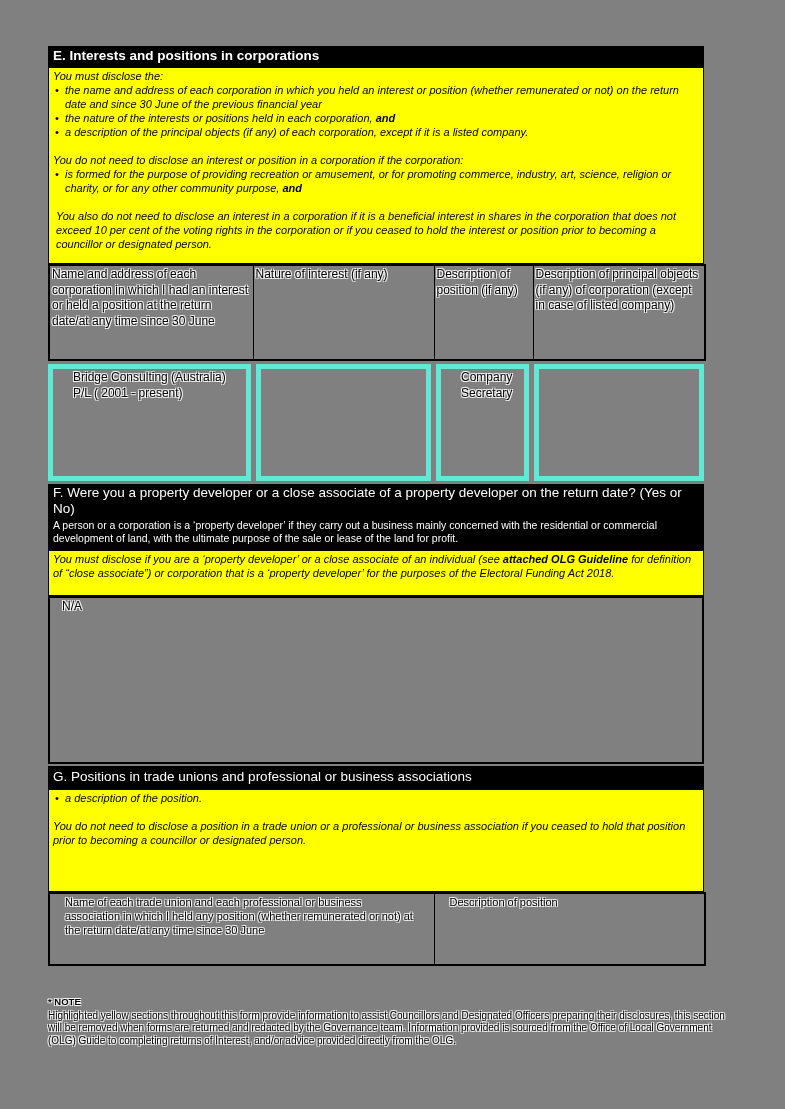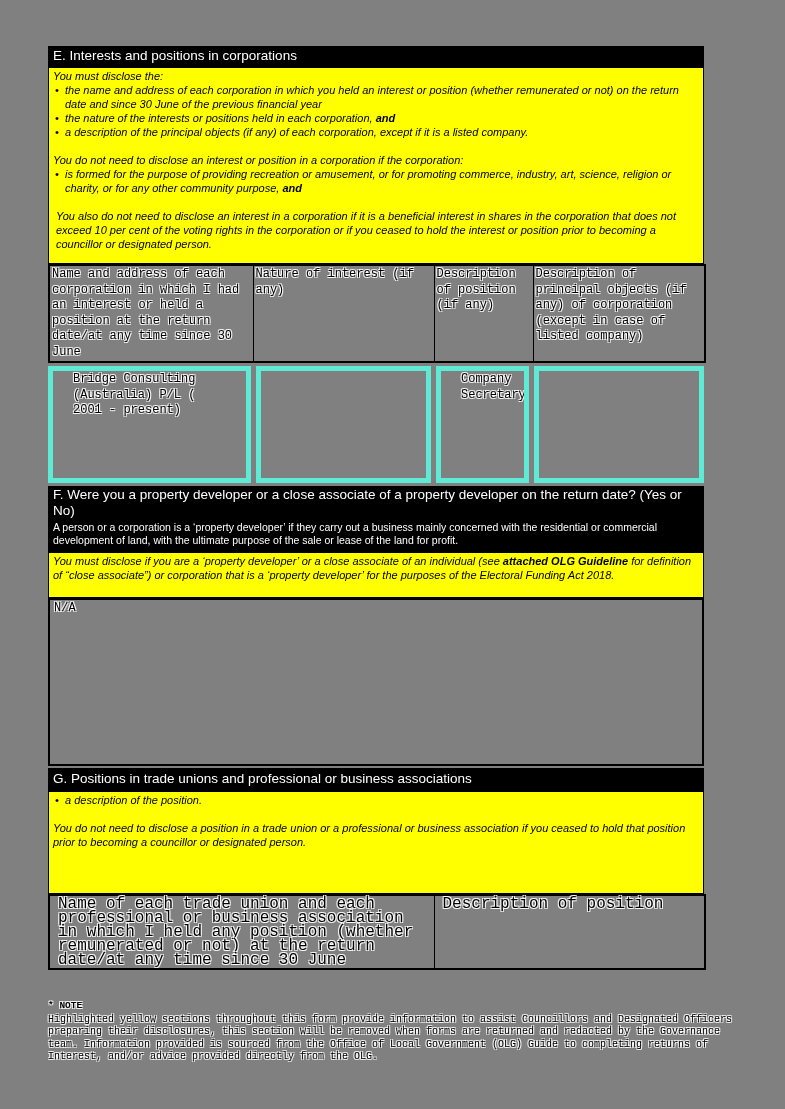--- a/index.html
+++ b/index.html
@@ -13,21 +13,21 @@
   }
   .content { position: absolute; left: 48px; top: 46px; width: 656px; }
 
   
   .bar {
     background: #000;
     color: #fff;
     padding: 1px 5px;
     width: 100%;
   }
-  .bar-e { height: 21px; font-size: 13.5px; line-height: 18px; }
+  .bar-e { height: 21px; font-size: 13.5px; line-height: 18px; font-weight: bold; }
   .bar-f { height: 66px; }
   .bar-f .bar-title { font-size: 13.5px; line-height: 15.5px; }
   .bar-f .bar-sub { font-size: 10.5px; line-height: 12.5px; margin-top: 3px; }
   .bar-g { height: 23px; font-size: 13.5px; line-height: 19px; }
 
   
   .hl {
     background: #ffff00;
     border: 1px solid #000;
     font-style: italic;
@@ -47,21 +47,20 @@
   .blank { height: 14px; }
   .indent3 { margin-left: 3px; }
 
   
   .halo {
     text-shadow:
       -1px -1px 0 rgba(255,255,255,.85),
        1px -1px 0 rgba(255,255,255,.85),
       -1px  1px 0 rgba(255,255,255,.85),
        1px  1px 0 rgba(255,255,255,.85);
-    font-family: Liberation Mono, monospace;
   }
 
   
   table { border-collapse: collapse; table-layout: fixed; width: 656px; background: #808080; }
   .etable { border: 2px solid #000; }
   .etable td {
     border: 1px solid #000;
     vertical-align: top;
     font-size: 12px;
     line-height: 15.5px;
@@ -85,33 +84,33 @@
   .ebox.c3 { width: 93px; }
   .ebox.c4 { width: 170px; }
 
   
   .na-box {
     border: 2px solid #000;
     height: 168px;
     background: #808080;
     font-size: 12px;
     line-height: 15px;
-    padding: 1px 4px;
+    padding: 1px 12px;
     margin-bottom: 2px;
     width: 100%;
   }
 
   
   .gtable { border: 2px solid #000; }
   .gtable td {
     border: 1px solid #000;
     vertical-align: top;
-    font-size: 16px;
+    font-size: 11px;
     line-height: 14px;
-    padding: 1px 8px;
+    padding: 1px 15px;
     height: 72px;
   }
   .gtable .gc1 { width: 385px; }
   .gtable .gc2 { width: 271px; }
 
   
   .note { margin-top: 30px; width: 692px; font-size: 10px; line-height: 12.5px; }
   .note-heading { font-weight: bold; font-size: 9.5px; margin-bottom: 1px; }
 </style>
 </head>

